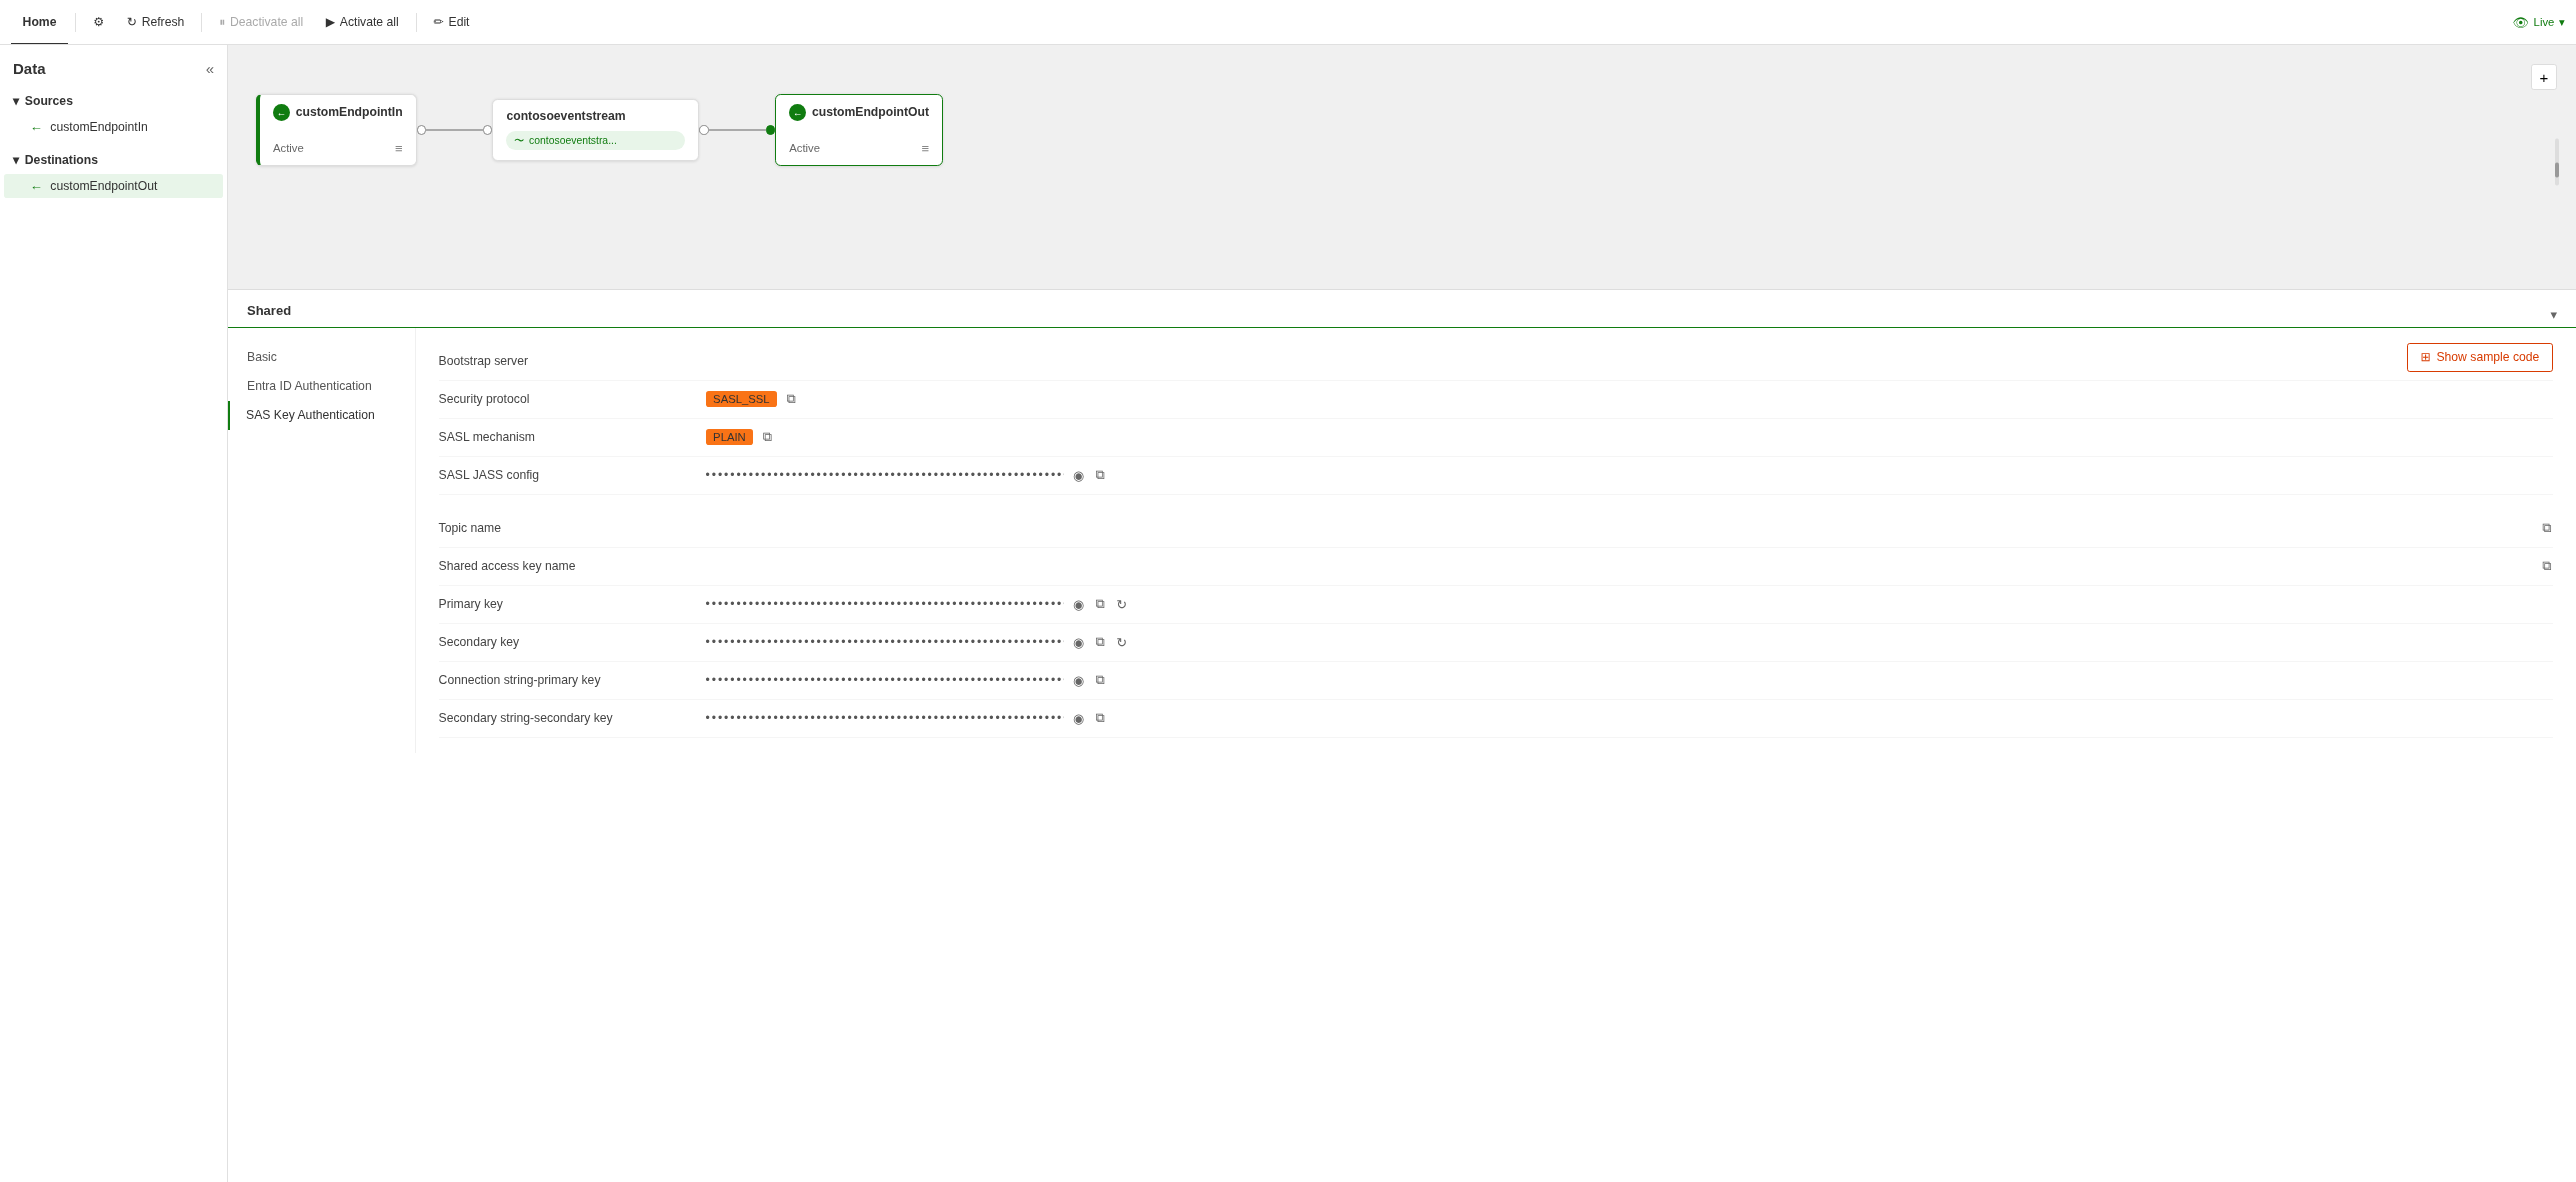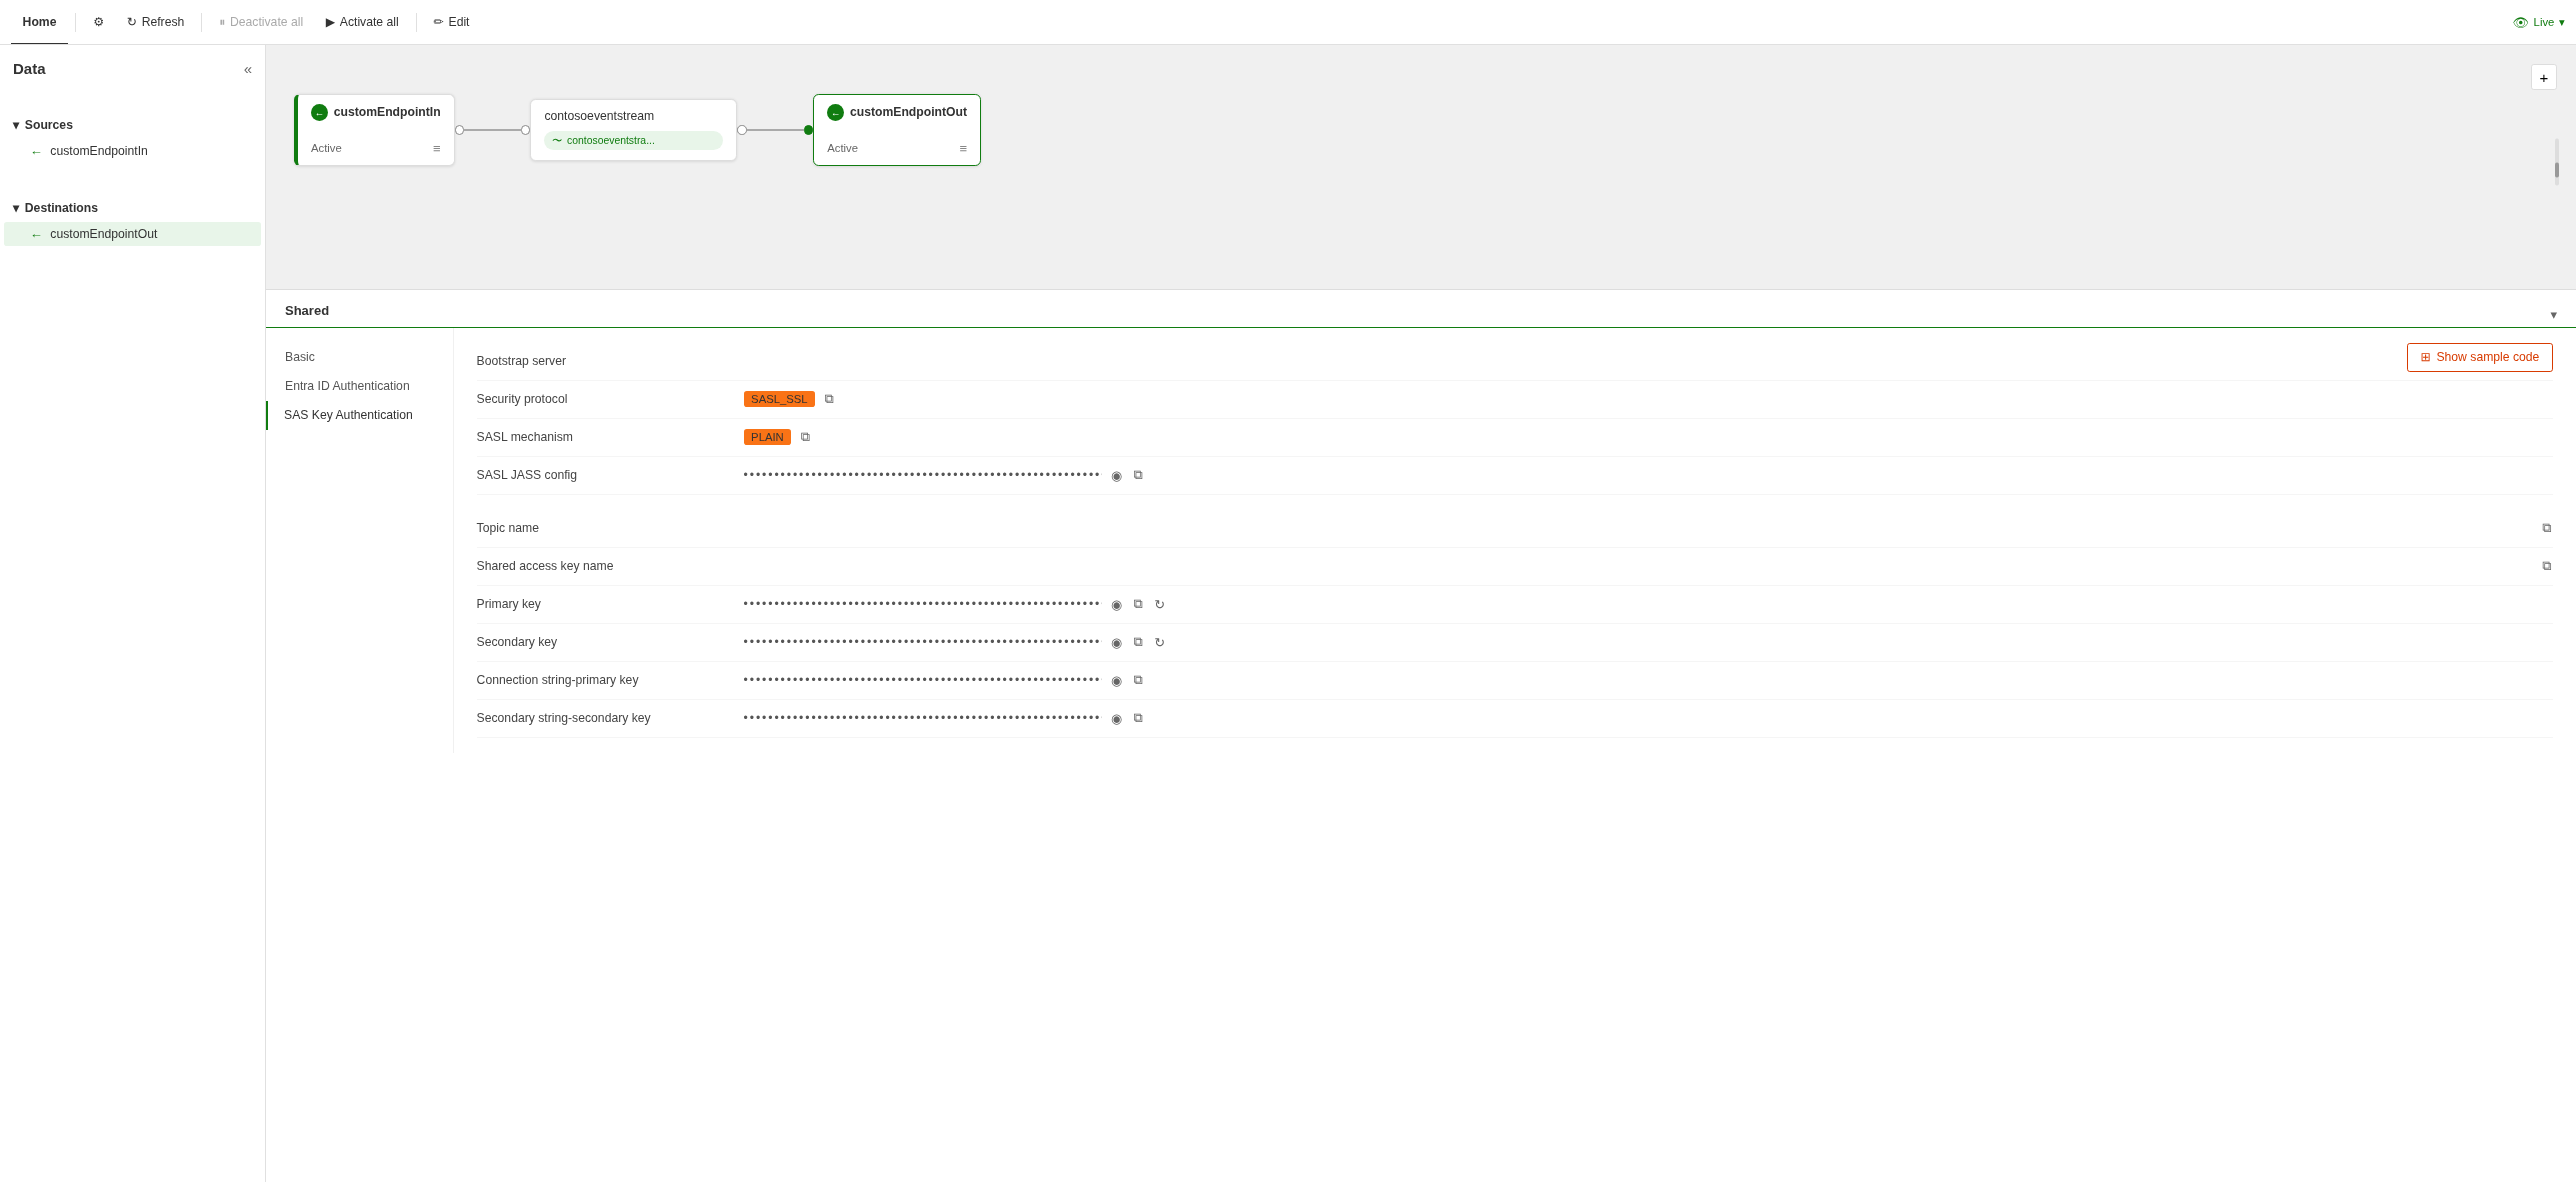--- a/index.html
+++ b/index.html
@@ -50,27 +50,26 @@
     }
 
     
     .main-layout {
       display: flex;
       height: calc(100vh - 45px);
     }
 
     
     .sidebar {
-      width: 266px;
+      width: 228px;
       background: #fff;
       border-right: 0.9px solid #e0e0e0;
       display: flex;
       flex-direction: column;
       overflow-y: auto;
-      gap: 24px;
     }
     .sidebar-header {
       display: flex;
       align-items: center;
       justify-content: space-between;
       padding: 15px 13px 7.5px;
     }
     .sidebar-title { font-size: 15px; font-weight: 600; }
     .sidebar-collapse-btn { background: none; border: none; cursor: pointer; font-size: 15px; color: #666; }
     .sidebar-section {
@@ -443,21 +442,21 @@
         </div>
 
         <div class="flow-connector">
           <div class="connector-dot"></div>
           <div class="connector-line"></div>
           <div class="connector-dot"></div>
         </div>
 
         <div class="flow-node stream">
           <div class="flow-node-header">
-            <span style="font-size:12.2px; font-weight:400;">contosoeventstream</span>
+            <span style="font-size:12.2px; font-weight:700;">contosoeventstream</span>
           </div>
           <div class="stream-chip">
             <span>〜</span>
             <span>contosoeventstra...</span>
           </div>
         </div>
 
         <div class="flow-connector">
           <div class="connector-dot"></div>
           <div class="connector-line"></div>

